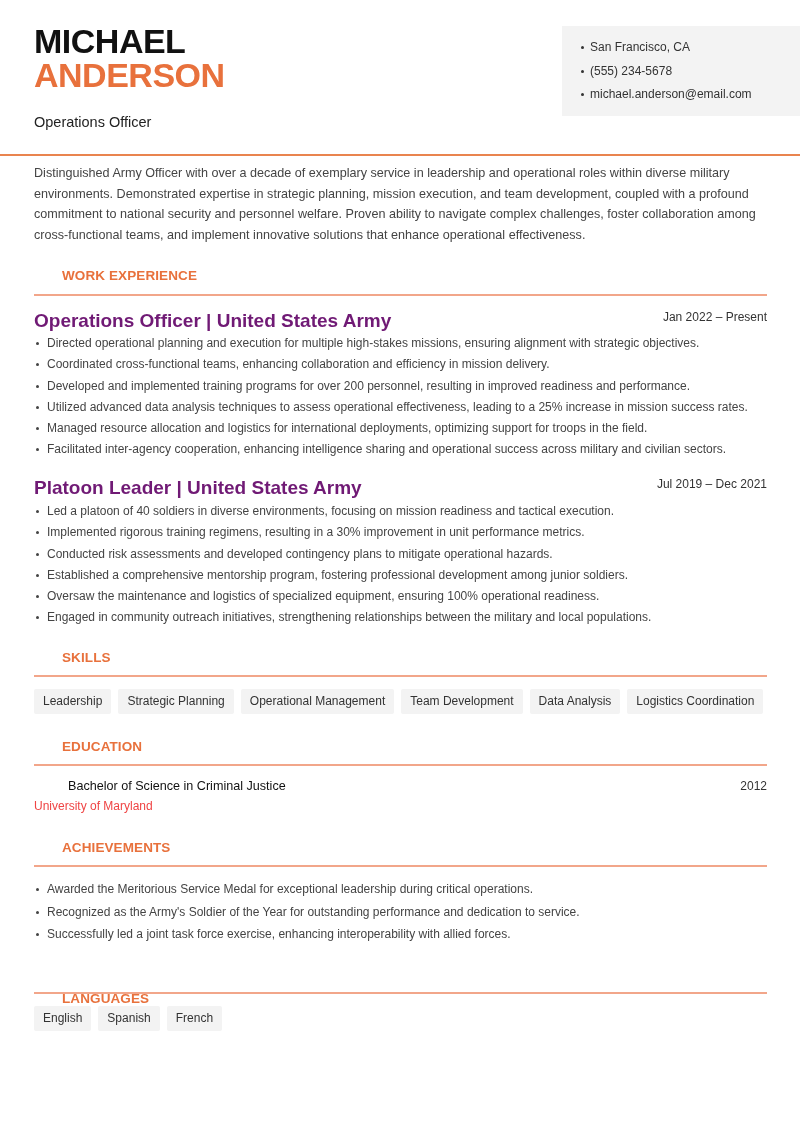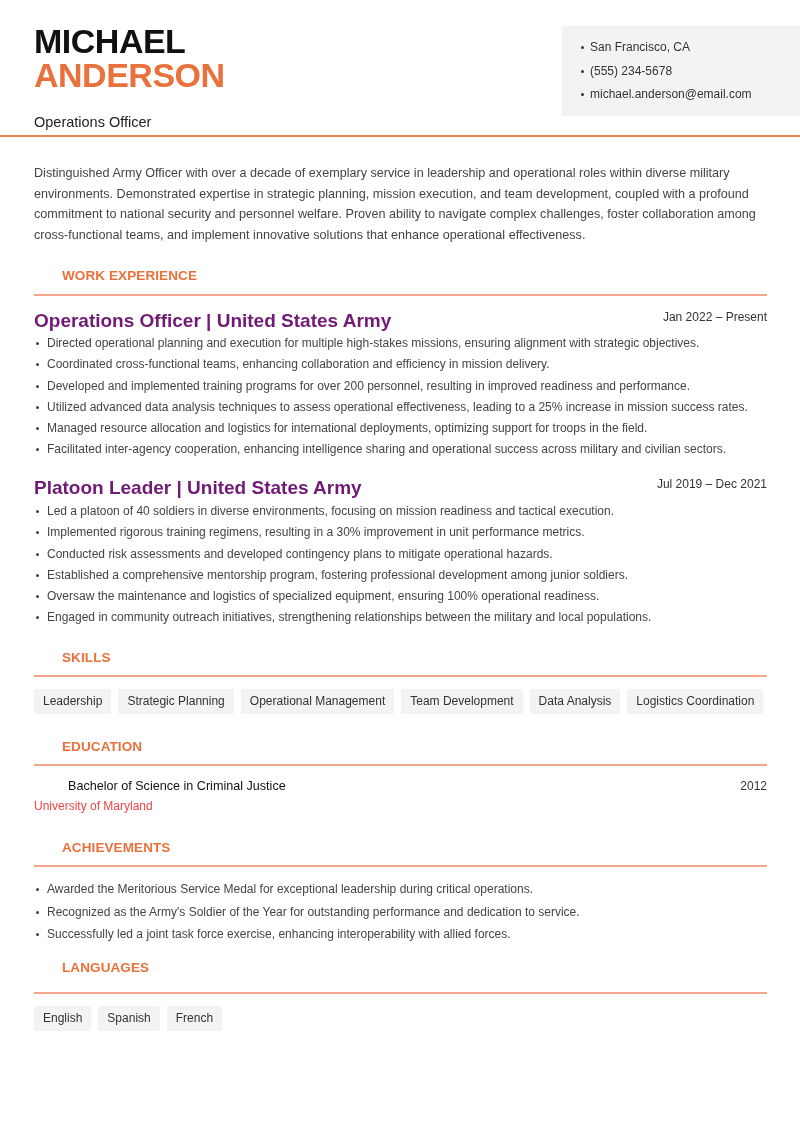--- a/index.html
+++ b/index.html
@@ -1,19 +1,19 @@
 <!DOCTYPE html>
 <html><head>
 <meta charset="utf-8">
 <style>
   * { box-sizing: border-box; margin: 0; padding: 0; }
   html, body { width: 800px; height: 1130px; background: #ffffff; }
   body { font-family: "Liberation Sans", sans-serif; color: #333333; position: relative; overflow: hidden; }
 
-  .header { position: relative; height: 137px; border-bottom: 2px solid #e9844f; }
+  .header { position: relative; height: 156px; border-bottom: 2px solid #e9844f; }
   .name-first { position: absolute; left: 34px; top: 23px; font-size: 34px; font-weight: 700; color: #111111; letter-spacing: -0.5px; line-height: 36px; }
   .name-last { position: absolute; left: 34px; top: 57px; font-size: 34px; font-weight: 700; color: #e8713c; letter-spacing: -0.5px; line-height: 36px; }
   .job-title { position: absolute; left: 34px; top: 99px; font-size: 14.5px; color: #222222; margin-top: 15px; }
 
   .contact-box { position: absolute; left: 562px; top: 26px; width: 238px; height: 90px; background: #f3f3f3; padding-top: 13px; }
   .contact-item { position: relative; padding-left: 28px; font-size: 12px; color: #333; height: 23.5px; line-height: 16px; }
   .contact-item::before { content: ""; position: absolute; left: 19px; top: 7px; width: 3px; height: 3px; border-radius: 50%; background: #333; }
 
   .summary { position: absolute; left: 34px; top: 163px; width: 740px; font-size: 12.6px; line-height: 20.7px; color: #444; }
 
@@ -99,19 +99,19 @@
 <div class="edu-school">University of Maryland</div>
 
 <div class="section-title" style="top:840px;">ACHIEVEMENTS</div>
 <div class="section-rule" style="top:865px;"></div>
 <ul class="bullets" style="top:881px;">
   <li style="height:22.5px;">Awarded the Meritorious Service Medal for exceptional leadership during critical operations.</li>
   <li style="height:22.5px;">Recognized as the Army's Soldier of the Year for outstanding performance and dedication to service.</li>
   <li style="height:22.5px;">Successfully led a joint task force exercise, enhancing interoperability with allied forces.</li>
 </ul>
 
-<div class="section-title" style="top:960px;">LANGUAGES</div>
+<div class="section-title" style="top:991px;">LANGUAGES</div>
 <div class="section-rule" style="top:992px;"></div>
 <div class="tags" style="top:1006px;">
   <span class="tag">English</span>
   <span class="tag">Spanish</span>
   <span class="tag">French</span>
 </div>
 
 </body></html>

